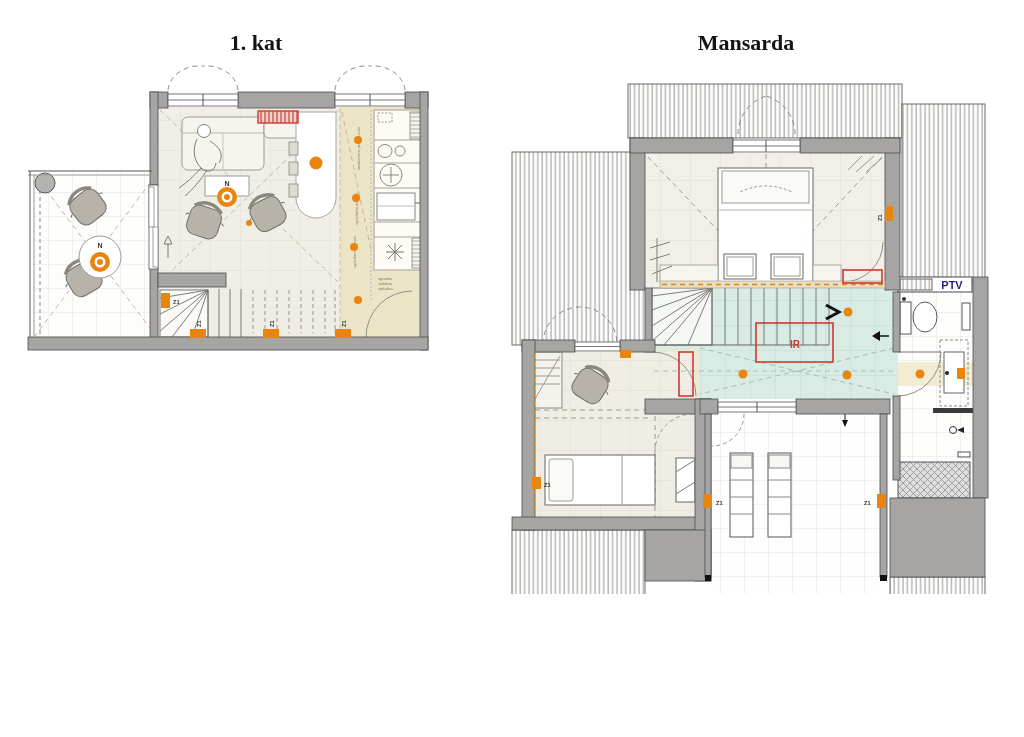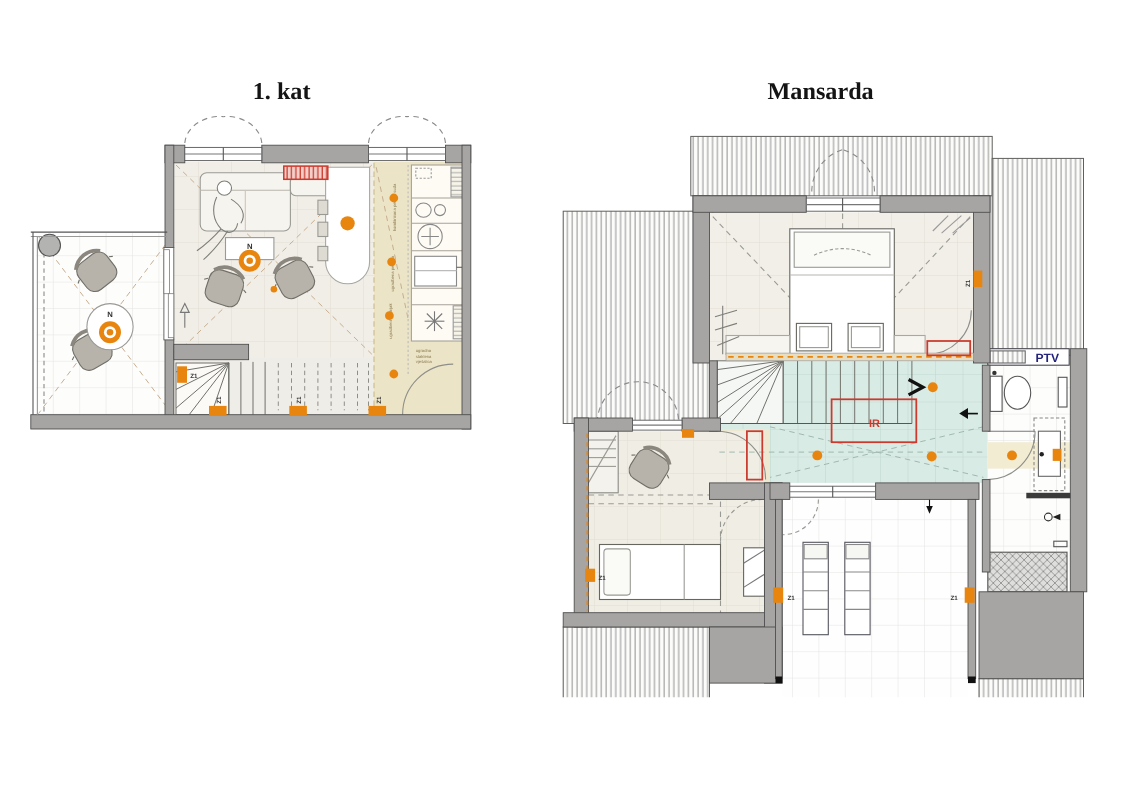--- a/index.html
+++ b/index.html
@@ -1,17 +1,17 @@
 <!DOCTYPE html>
 <html><head>
 <meta charset="utf-8">
 <style>
   html,body{margin:0;padding:0;background:#fff;}
   .canvas{position:relative;width:1024px;height:594px;background:#ffffff;overflow:hidden;
-          font-family:"Liberation Sans",sans-serif;margin-top:40px;}
+          font-family:"Liberation Sans",sans-serif;}
   svg{position:absolute;left:0;top:0;}
   text{font-family:"Liberation Sans",sans-serif;}
   .title{font-family:"Liberation Serif",serif;font-weight:bold;font-size:22px;fill:#141414;}
   .tiny{font-size:3.8px;fill:#8a7a52;}
   .marker-label{font-size:5.6px;fill:#333;font-weight:bold;}
   .n-label{font-size:7px;fill:#333;font-weight:bold;}
   .ir-label{font-size:10px;font-weight:bold;}
   .ptv-label{font-size:11px;font-weight:bold;}
 </style>
 </head>

